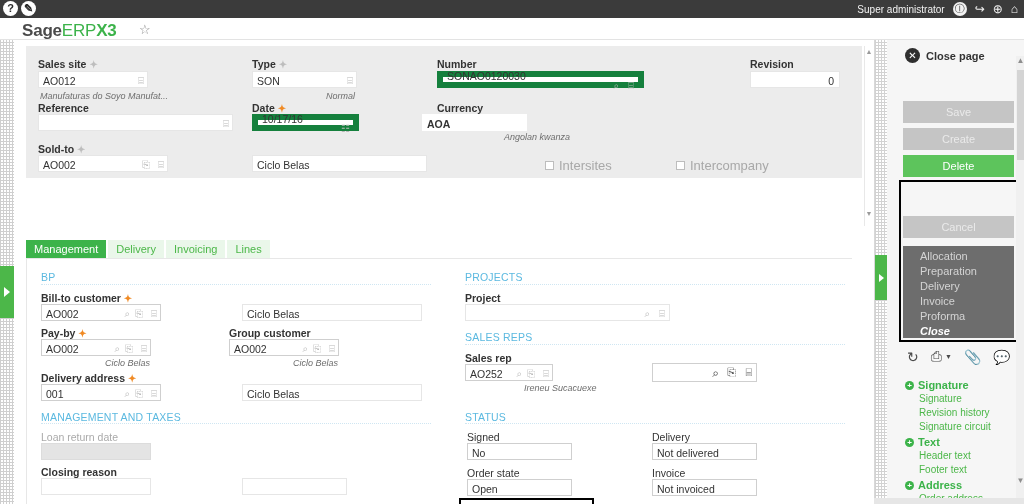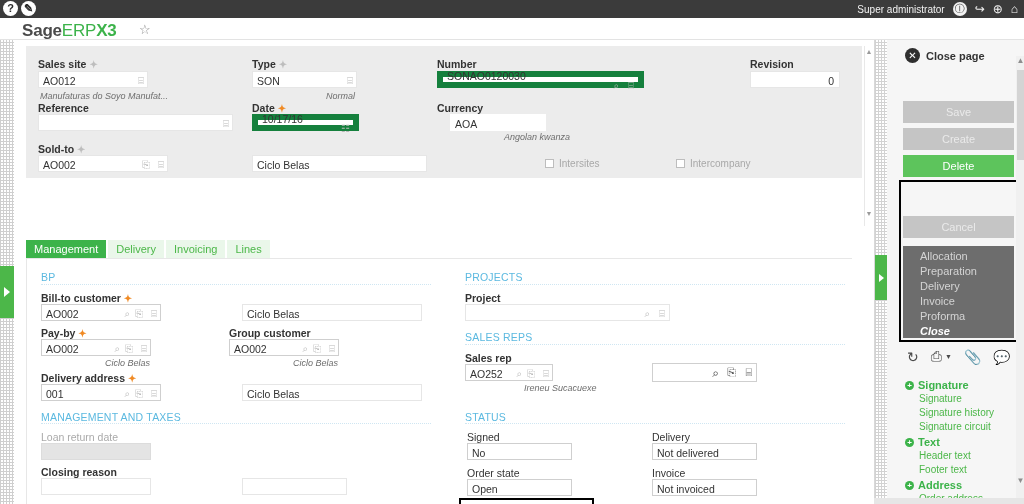--- a/index.html
+++ b/index.html
@@ -114,21 +114,21 @@
   .inp .ic.dark { color:#4a4a4a; }
   .inp-right { justify-content:flex-end; padding-right:5px; }
 
   .hint {
     position:absolute; font-size:9px; font-style:italic; color:#6d6d6d;
     white-space:nowrap;
   }
 
   .chk { position:absolute; display:flex; align-items:center; gap:5px; }
   .chk .box { width:9px; height:9px; border:1px solid #bdbdbd; background:#fff; }
-  .chk .lbl { font-size:10px; color:#a8a8a8; }
+  .chk .lbl { font-size:13px; color:#a8a8a8; }
 
   
   .tabs { position:absolute; left:12px; top:200px; display:flex; gap:2px; }
   .tab {
     height:18px; padding:0 8px; display:flex; align-items:center;
     font-size:11px; background:#eaf7ea; color:#4cb749;
   }
   .tab.active { background:#3cb34a; color:#fff; }
 
   
@@ -313,21 +313,21 @@
       </div>
 
       <div class="fld-label" style="left:411px; top:12px;">Number</div>
       <div class="inp strong" style="left:411px; top:25px; width:207px;">
         <span>SONAO0120030</span>
         <span class="ic" style="right:19px;">⌕</span>
         <span class="ic" style="right:4px;">⌸</span>
       </div>
 
       <div class="fld-label" style="left:411px; top:56px;">Currency</div>
-      <div class="inp noborder" style="left:424px; top:68px; width:96px;">
+      <div class="inp noborder" style="left:396px; top:68px; width:105px;font-weight:bold;">
         <span>AOA</span>
       </div>
       <div class="hint" style="left:478px; top:86px;">Angolan kwanza</div>
 
       <div class="fld-label" style="left:724px; top:12px;">Revision</div>
       <div class="inp flat inp-right" style="left:724px; top:25px; width:90px;">
         <span>0</span>
       </div>
 
       <div class="chk" style="left:519px; top:112px;">
@@ -511,21 +511,21 @@
         <span>📎</span>
         <span>💬</span>
       </div>
 
       <div class="linkgrp" style="top:338px;">
         <div class="lg-head">
           <span class="plus">+</span>
           <span>Signature</span>
         </div>
         <div class="lg-item">Signature</div>
-        <div class="lg-item">Signature history</div>
+        <div class="lg-item">Revision history</div>
         <div class="lg-item">Signature circuit</div>
       </div>
 
       <div class="linkgrp" style="top:395px;">
         <div class="lg-head">
           <span class="plus">+</span>
           <span>Text</span>
         </div>
         <div class="lg-item">Header text</div>
         <div class="lg-item">Footer text</div>

